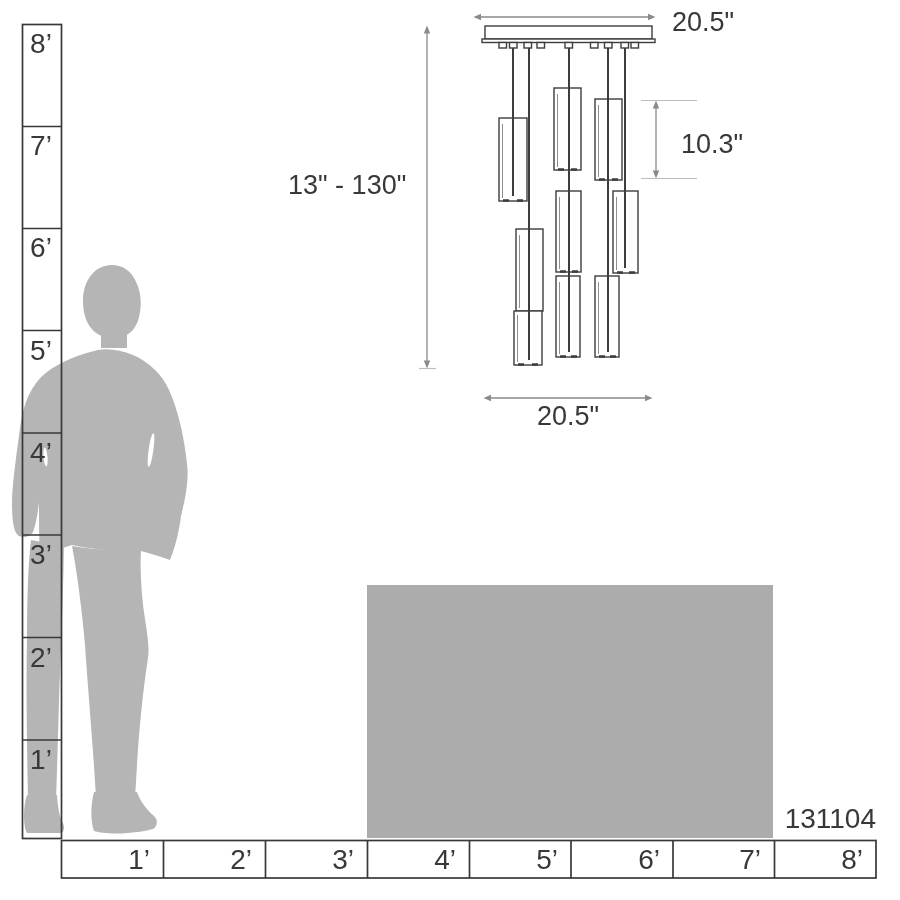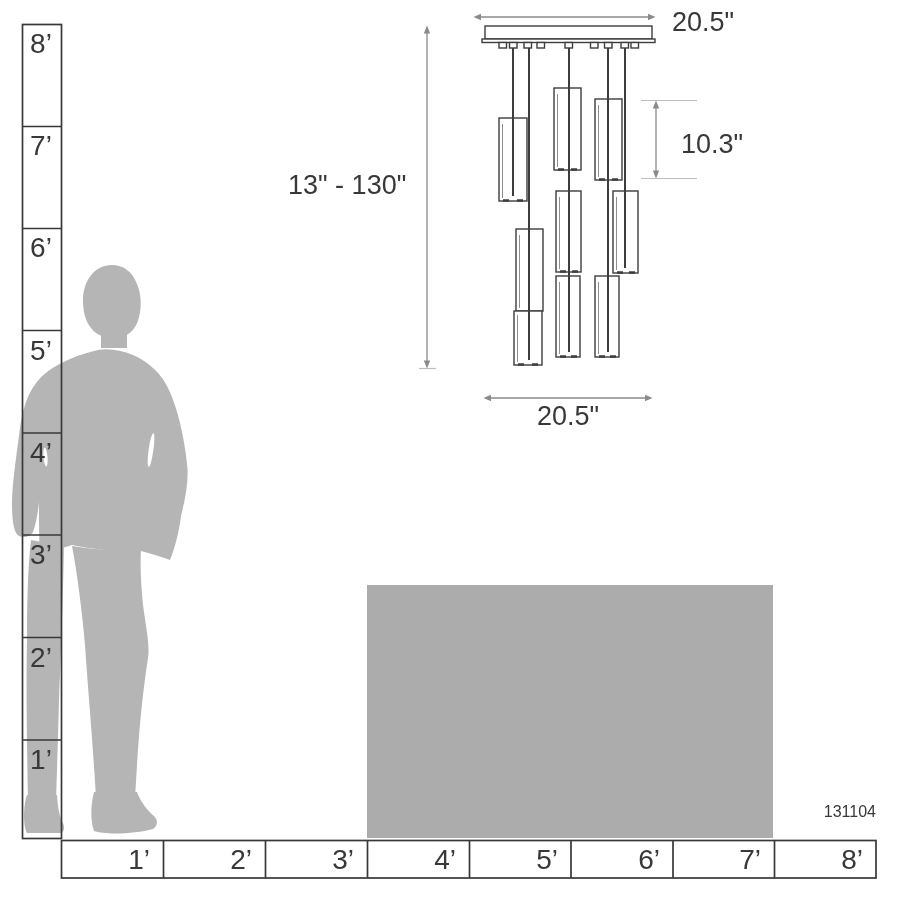--- a/index.html
+++ b/index.html
@@ -4,21 +4,21 @@
 <style>
   html,body{margin:0;padding:0;background:#ffffff;}
   .stage{position:relative;width:900px;height:900px;background:#fff;overflow:hidden;
          font-family:"Liberation Sans", sans-serif;color:#383838;}
   .stage svg{position:absolute;left:0;top:0;}
   .lbl{position:absolute;white-space:nowrap;color:#383838;}
   .dim-label{font-size:27px;line-height:30px;}
   .rl-v{font-size:28px;width:40px;text-align:center;line-height:32px;}
   .rl-h{font-size:28px;width:102px;height:32px;line-height:32px;text-align:right;
         padding-right:13px;box-sizing:border-box;}
-  .model{font-size:16px;width:110px;text-align:right;}
+  .model{font-size:28px;width:110px;text-align:right;}
   .center{text-align:center;}
 </style>
 </head>
 <body>
 
 <div class="stage">
 
 <svg width="900" height="900" viewBox="0 0 900 900">
 
   <g>

